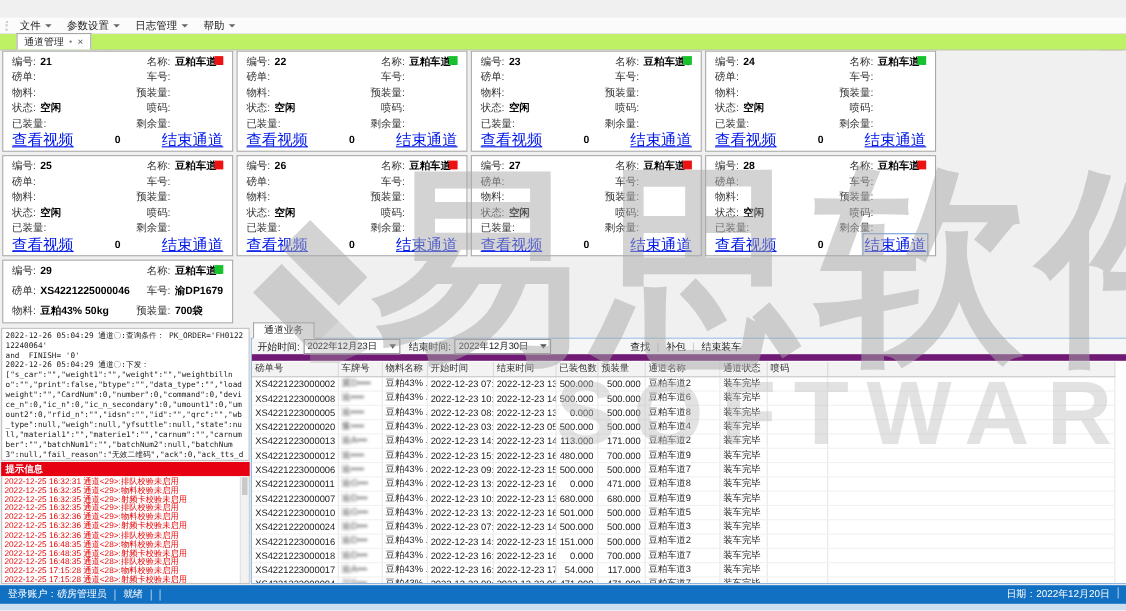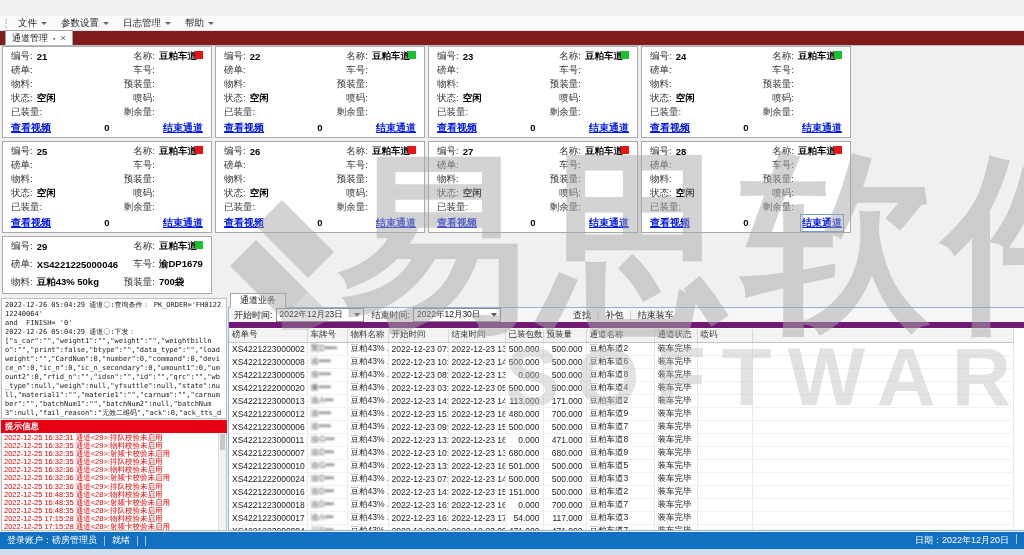--- a/index.html
+++ b/index.html
@@ -16,43 +16,43 @@
   .win-btn.close { background:#d9544c; color:#fff; border-radius:1px; }
 
   
   .menubar { position:absolute; top:16px; left:0; right:0; height:15px; background:#fbfbfb;
              border-bottom:1px solid #e4e4e4; display:flex; align-items:center; padding-left:3px; }
   .grip { width:2px; height:9px; border-left:2px dotted #cccccc; margin:0 4px 0 2px; }
   .menu-item { font-size:9.5px; color:#222; padding:0 7px; display:flex; align-items:center; gap:4px; height:15px; }
   .caret { width:0; height:0; border-left:3px solid transparent; border-right:3px solid transparent; border-top:3px solid #666; }
 
   
-  .tabbar { position:absolute; top:31px; left:0; right:0; height:15px; background:#7f1d1d;
-            border-bottom:1px solid #bdbdbd; display:flex; align-items:flex-end; padding-left:5px; }
+  .tabbar { position:absolute; top:31px; left:0; right:0; height:15px; background:#bef264;
+            border-bottom:1px solid #bdbdbd; display:flex; align-items:flex-end; padding-left:15px; }
   .doc-tab { height:15px; background:#fff; border:1px solid #a6a6a6; border-bottom:none;
              display:flex; align-items:center; gap:5px; padding:0 6px; font-size:9px; color:#222; }
   .doc-tab .pin { font-size:7px; color:#666; }
   .doc-tab .x { font-size:9px; color:#555; }
 
   
   .content { position:absolute; top:46px; left:0; right:0; bottom:23px; background:#f0f0f0; }
 
   
   .panel { position:absolute; width:210px; background:#fff; border:1px solid #a9a9a9;
            padding:3px 8px 3px 8px; display:flex; flex-direction:column; justify-content:space-between; overflow:hidden; }
   .panel.clipped { justify-content:flex-start; gap:5px; }
   .prow { display:flex; align-items:center; font-size:9.5px; height:13px; position:relative; }
   .pl { width:94px; display:flex; align-items:center; }
   .pr { flex:1; display:flex; align-items:center; }
   .pr .lbl { width:50px; text-align:right; }
   .lbl { color:#333; white-space:nowrap; }
   .val { font-weight:bold; color:#000; margin-left:4px; white-space:nowrap; }
   .ind { position:absolute; right:0px; top:1px; width:8px; height:8px; }
   .prow.links { justify-content:space-between; margin-top:1px; }
-  .link { font-size:10px; font-weight:bold; color:#0018e8; text-decoration:underline; white-space:nowrap; }
+  .link { font-size:14px; font-weight:normal; color:#0018e8; text-decoration:underline; white-space:nowrap; }
   .link.focus { outline:1px solid #6f9dd8; outline-offset:1px; }
   .counter { position:absolute; left:0; right:0; text-align:center; font-weight:bold; font-size:9.5px; color:#000; }
 
   
   .devlog { position:absolute; left:1px; top:252px; width:226px; height:121px; background:#fff;
             border:1px solid #c0c0c0; padding:2px 3px; font-family:"DejaVu Sans Mono", monospace;
             font-size:7px; line-height:9px; color:#1a1a1a; word-break:break-all; white-space:pre-wrap; overflow:hidden; }
   .alert-header { position:absolute; left:1px; top:374px; width:226px; height:13px; background:#e60012;
                   color:#fff; font-size:8.5px; font-weight:bold; display:flex; align-items:center; padding-left:4px; }
   .alert-list { position:absolute; left:1px; top:387px; width:226px; height:98px; background:#fff;

